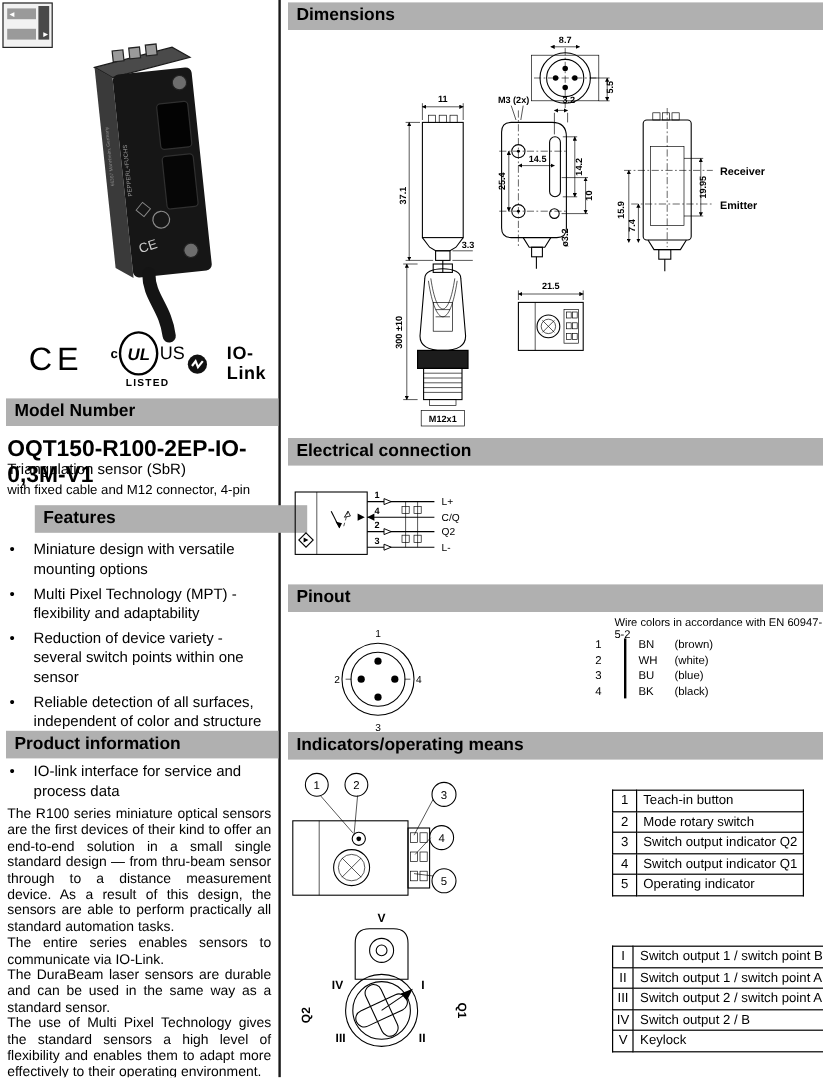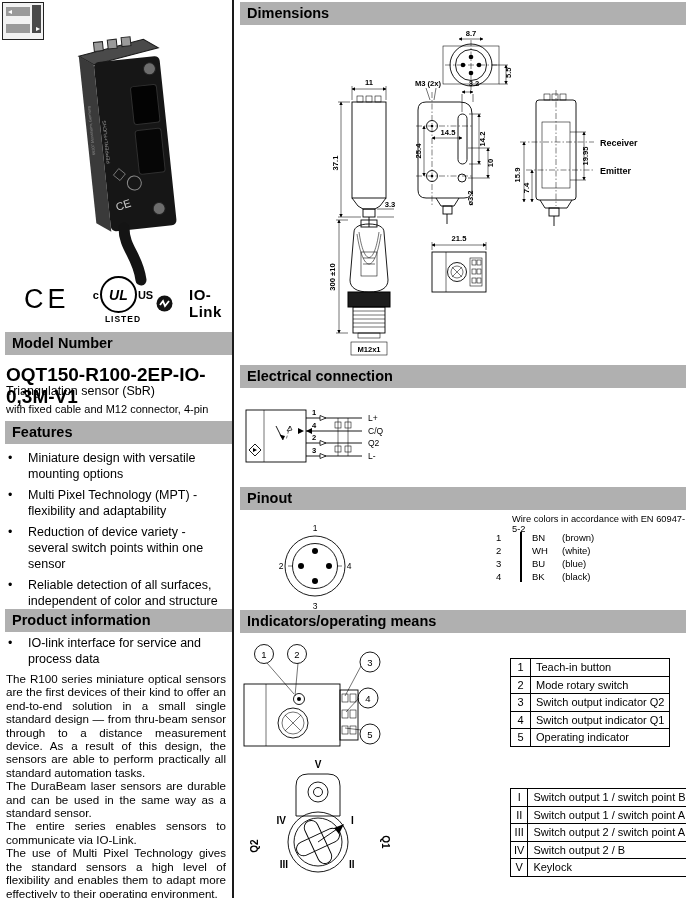--- a/index.html
+++ b/index.html
@@ -41,21 +41,21 @@
   .logo .a1{position:absolute;left:5px;top:4px;font-size:8px;color:#fff;line-height:9px;}
   .logo .a2{position:absolute;right:3px;bottom:6px;font-size:8px;color:#fff;line-height:9px;}
   .certs{position:absolute;left:0;top:276px;width:232px;height:48px;}
   .ce{position:absolute;left:24px;top:8px;font-size:27px;letter-spacing:4px;font-weight:500;}
   .ulwrap{position:absolute;left:92px;top:0px;width:62px;text-align:center;}
   .ulrow{display:flex;align-items:center;justify-content:center;}
   .ulc{font-size:11px;font-weight:bold;align-self:center;}
   .ulcircle{width:33px;height:33px;border:2.5px solid #000;border-radius:50%;
             display:flex;align-items:center;justify-content:center;
             font-size:14px;font-weight:bold;font-style:italic;margin:0 1px;}
-  .ulus{font-size:11px;font-weight:bold;}
+  .ulus{font-size:15px;font-weight:normal;}
   .ullisted{font-size:8.5px;font-weight:bold;letter-spacing:1px;margin-top:1px;}
   .iolink{position:absolute;left:156px;top:10px;display:flex;align-items:center;gap:16px;}
   .iolink .txt{font-size:15px;font-weight:bold;letter-spacing:0.5px;}
 </style>
 </head>
 <body>
 
 <div class="page">
   <div class="col-divider"></div>
 
@@ -107,21 +107,21 @@
         </svg>
         <span class="txt">IO-Link</span>
       </div>
     </div>
 
     <div class="bar l-bar" style="top:332px;">Model Number</div>
     <div class="model-num">OQT150-R100-2EP-IO-0,3M-V1</div>
     <div class="model-type">Triangulation sensor (SbR)</div>
     <div class="model-var">with fixed cable and M12 connector, 4-pin</div>
 
-    <div class="bar l-bar" style="top:421px;">Features</div>
+    <div class="bar l-bar" style="top:421px;margin-left:24px;">Features</div>
     <div class="features">
       <div class="feat">
           <span class="b">•</span>
           <span>Miniature design with versatile mounting options</span>
         </div>
       <div class="feat">
           <span class="b">•</span>
           <span>Multi Pixel Technology (MPT) - flexibility and adaptability</span>
         </div>
       <div class="feat">
@@ -138,22 +138,22 @@
         </div>
       <div class="feat">
           <span class="b">•</span>
           <span>IO-link interface for service and process data</span>
         </div>
     </div>
 
     <div class="bar l-bar" style="top:609px;">Product information</div>
     <div class="pinfo">
       <p>The R100 series miniature optical sensors are the first devices of their kind to offer an end-to-end solution in a small single standard design — from thru-beam sensor through to a distance measurement device. As a result of this design, the sensors are able to perform practically all standard automation tasks.</p>
+      <p>The entire series enables sensors to communicate via IO-Link.</p>
       <p>The DuraBeam laser sensors are durable and can be used in the same way as a standard sensor.</p>
-      <p>The entire series enables sensors to communicate via IO-Link.</p>
       <p>The use of Multi Pixel Technology gives the standard sensors a high level of flexibility and enables them to adapt more effectively to their operating environment.</p>
     </div>
   </div>
 
   <div class="abs" style="left:240px;top:0;width:446px;height:794px;">
 
     <div class="bar" style="left:0;top:2px;width:444px;">Dimensions</div>
 
     <svg style="left:0;top:30px;" width="446" height="332" viewBox="0 0 446 332">
       <defs>

